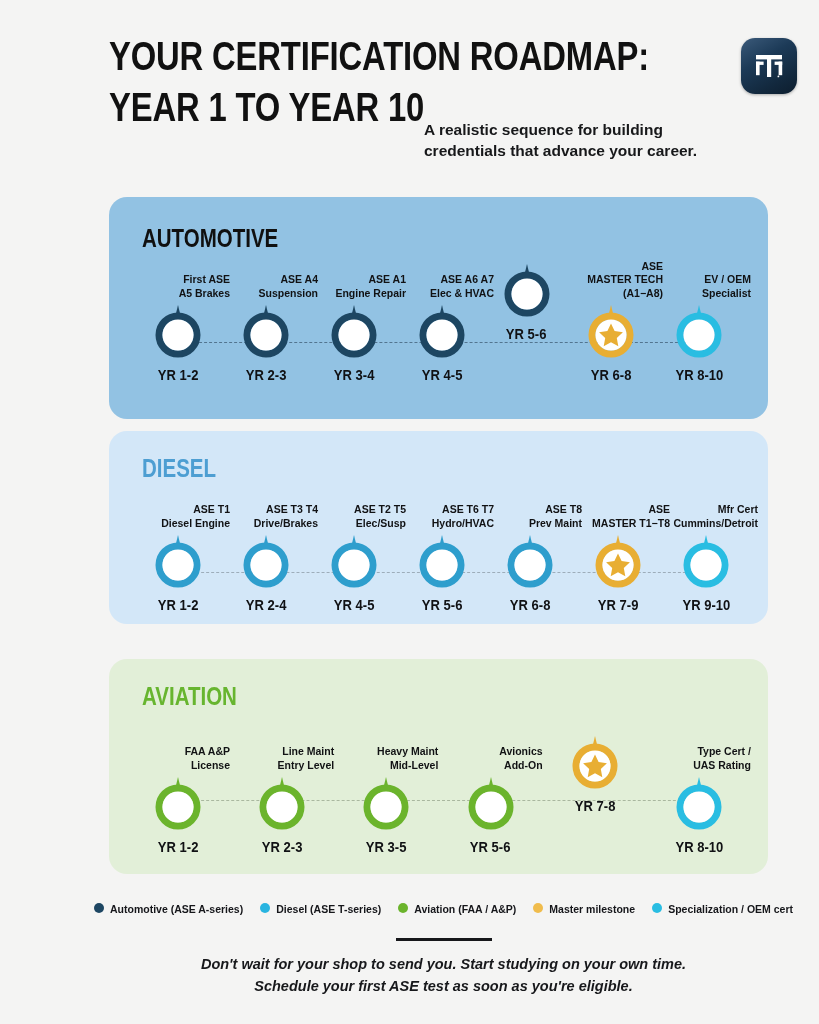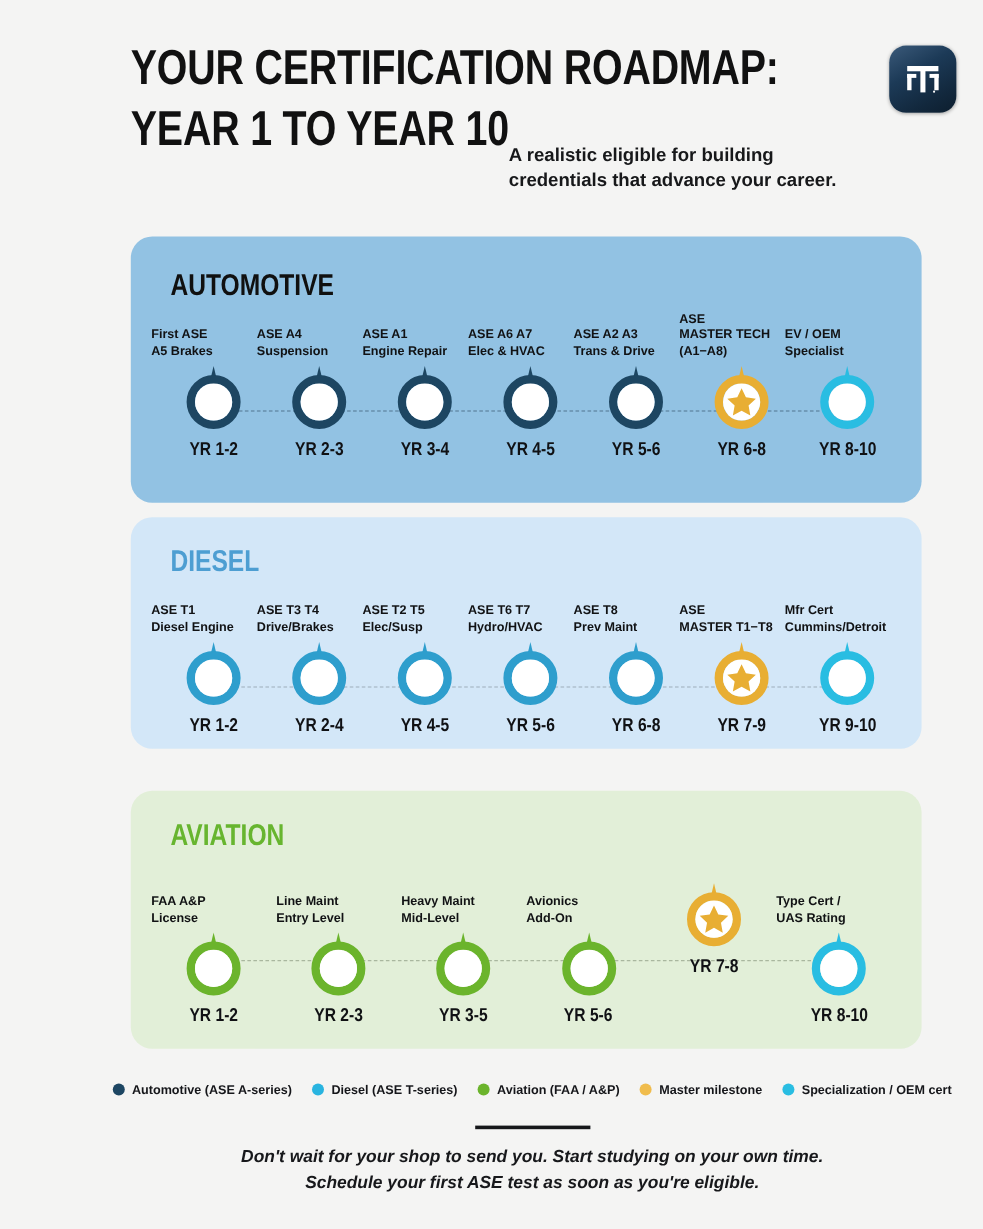--- a/index.html
+++ b/index.html
@@ -132,21 +132,21 @@
     display: flex;
     flex-direction: column;
     align-items: center;
   }
 
   .step-label {
     font-size: 10.5px;
     line-height: 13.5px;
     font-weight: bold;
     color: #111214;
-    text-align: left;
+    text-align: right;
     min-height: 41px;
     display: flex;
     flex-direction: column;
     justify-content: flex-end;
     width: 104px;
   }
 
   .pin-wrap {
     position: relative;
     width: 52px;
@@ -224,21 +224,21 @@
 
 <div class="page">
 
   <div class="header">
     <div class="title-block">
       <div class="title-line">YOUR CERTIFICATION ROADMAP:</div>
       <div class="title-line title-line-2">YEAR 1 TO YEAR 10</div>
     </div>
 
     <div class="subtitle">
-      <div>A realistic eligible for building</div>
+      <div>A realistic sequence for building</div>
       <div>credentials that advance your career.</div>
     </div>
 
     <div class="logo">
       <svg width="34" height="34" viewBox="0 0 34 34" aria-hidden="true">
         <rect x="4" y="6" width="26" height="4.4" fill="#ffffff"></rect>
         <rect x="15" y="6" width="4.2" height="22" fill="#ffffff"></rect>
         <rect x="4" y="12.6" width="7.6" height="3.3" fill="#ffffff"></rect>
         <rect x="22.6" y="12.6" width="7.6" height="3.3" fill="#ffffff"></rect>
         <rect x="4" y="12.6" width="3.6" height="13.6" fill="#ffffff"></rect>
@@ -302,24 +302,20 @@
           <div class="pin-wrap">
             <svg width="52" height="56" viewBox="0 0 52 56">
               <path d="M26 1 L31 22 L21 22 Z" fill="#1d4662"></path>
               <circle cx="26" cy="31" r="19" fill="none" stroke="#1d4662" stroke-width="7"></circle>
               <circle cx="26" cy="31" r="15.5" fill="#ffffff"></circle>
             </svg>
           </div>
           <div class="step-year">YR 4-5</div>
         </div>
         <div class="step">
-          <div class="step-label">
-            <div>ASE A2 A3</div>
-            <div>Trans &amp; Drive</div>
-          </div>
           <div class="pin-wrap">
             <svg width="52" height="56" viewBox="0 0 52 56">
               <path d="M26 1 L31 22 L21 22 Z" fill="#1d4662"></path>
               <circle cx="26" cy="31" r="19" fill="none" stroke="#1d4662" stroke-width="7"></circle>
               <circle cx="26" cy="31" r="15.5" fill="#ffffff"></circle>
             </svg>
           </div>
           <div class="step-year">YR 5-6</div>
         </div>
         <div class="step">

